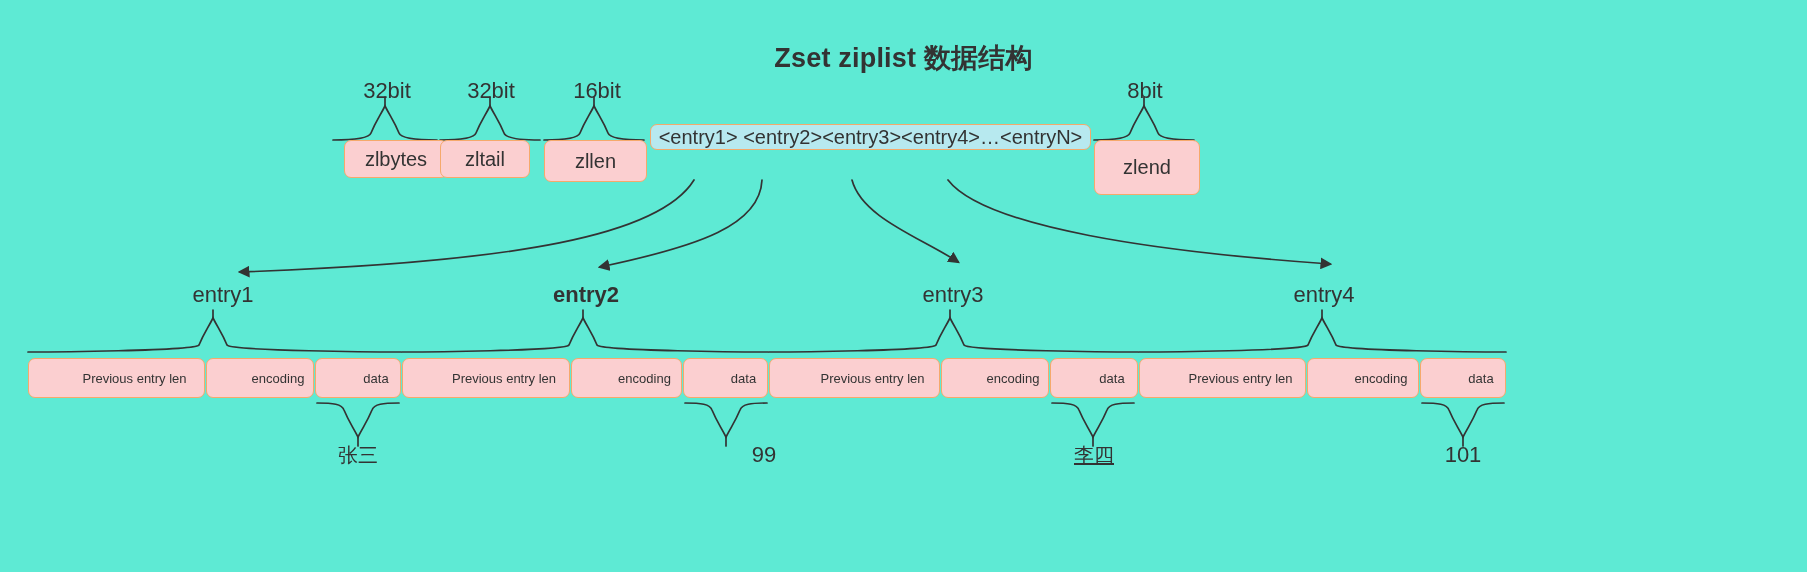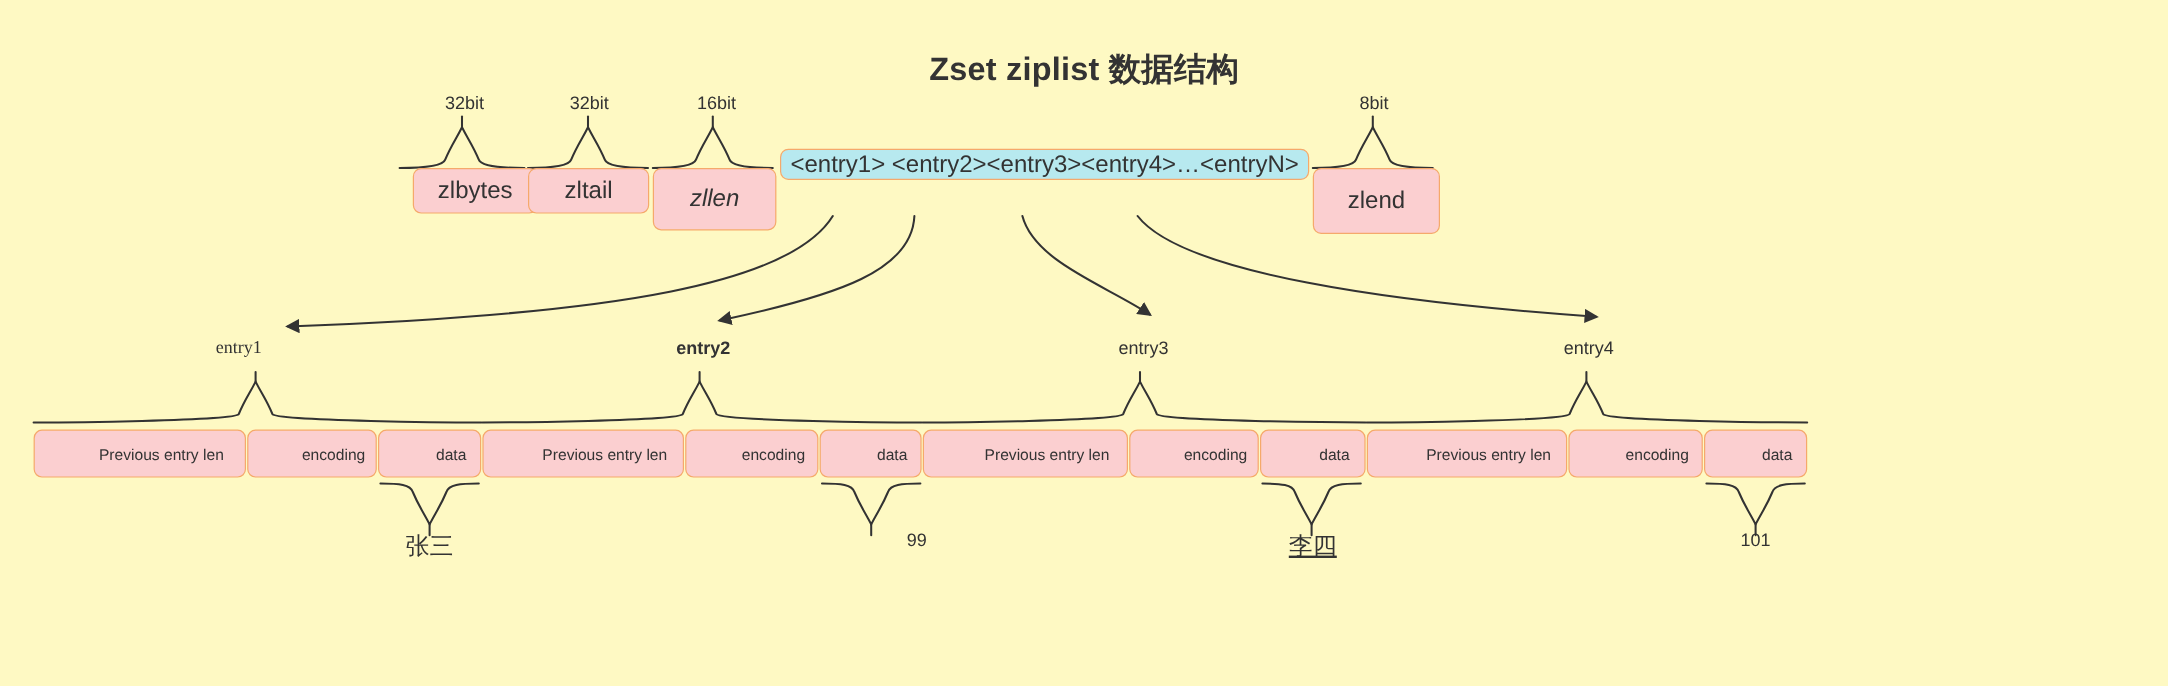--- a/index.html
+++ b/index.html
@@ -12,21 +12,21 @@
     width: 1807px;
     height: 572px;
     font-family: "Liberation Sans", "DejaVu Sans", sans-serif;
     color: #333333;
     overflow: hidden;
   }
   #stage {
     position: relative;
     width: 1807px;
     height: 572px;
-    background: #fef9c3;
+    background: #5eead4;
   }
   #wires {
     position: absolute;
     left: 0;
     top: 0;
     width: 1807px;
     height: 572px;
     pointer-events: none;
   }
   .title {
@@ -50,21 +50,21 @@
     justify-content: center;
     font-size: 20px;
     color: #333333;
     white-space: nowrap;
   }
   .box.pink { background: #fbcfd0; }
   .box.cyan { background: #b7e9ef; }
   .box.small { font-size: 13px; padding-left: 36px; }
   .lbl {
     position: absolute;
-    font-size: 15px;
+    font-size: 22px;
     color: #333333;
     text-align: center;
     white-space: nowrap;
     transform: translateX(-50%);
   }
   .lbl.cjk { font-size: 20px; }
 </style>
 </head>
 <body>
 
@@ -126,26 +126,26 @@
       <path d="M1463,437 L1463,446"></path>
     </g>
   </svg>
 
   <div class="lbl" style="left:387px; top:78px;">32bit</div>
   <div class="lbl" style="left:491px; top:78px;">32bit</div>
   <div class="lbl" style="left:597px; top:78px;">16bit</div>
   <div class="lbl" style="left:1145px; top:78px;">8bit</div>
 
   <div class="box pink" style="left:333px; top:140px; width:104px; height:38px;margin-left:11px;">zlbytes</div>
-  <div class="box pink" style="left:440px; top:140px; width:101px; height:38px;">zltail</div>
-  <div class="box pink" style="left:544px; top:140px; width:103px; height:52px;font-style:italic;">zllen</div>
+  <div class="box pink" style="left:440px; top:140px; width:90px; height:38px;">zltail</div>
+  <div class="box pink" style="left:544px; top:140px; width:103px; height:42px;">zllen</div>
   <div class="box cyan" style="left:650px; top:124px; width:441px; height:26px;">&lt;entry1&gt; &lt;entry2&gt;&lt;entry3&gt;&lt;entry4&gt;…&lt;entryN&gt;</div>
   <div class="box pink" style="left:1094px; top:140px; width:106px; height:55px;">zlend</div>
 
-  <div class="lbl" style="left:199px; top:282px;font-family:Liberation Serif, serif;">entry1</div>
+  <div class="lbl" style="left:223px; top:282px;">entry1</div>
   <div class="lbl" style="left:586px; top:282px;font-weight:bold;">entry2</div>
   <div class="lbl" style="left:953px; top:282px;">entry3</div>
   <div class="lbl" style="left:1324px; top:282px;">entry4</div>
 
   <div class="box pink small" style="left:28px; top:358px; width:177px; height:40px;">Previous entry len</div>
   <div class="box pink small" style="left:206px; top:358px; width:108px; height:40px;">encoding</div>
   <div class="box pink small" style="left:315px; top:358px; width:86px; height:40px;">data</div>
 
   <div class="box pink small" style="left:402px; top:358px; width:168px; height:40px;">Previous entry len</div>
   <div class="box pink small" style="left:571px; top:358px; width:111px; height:40px;">encoding</div>

